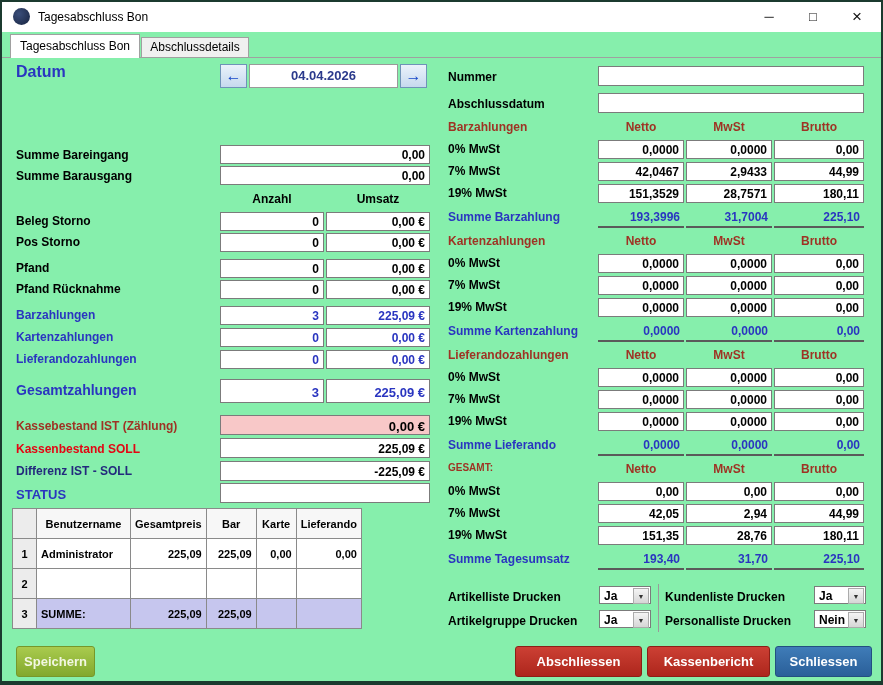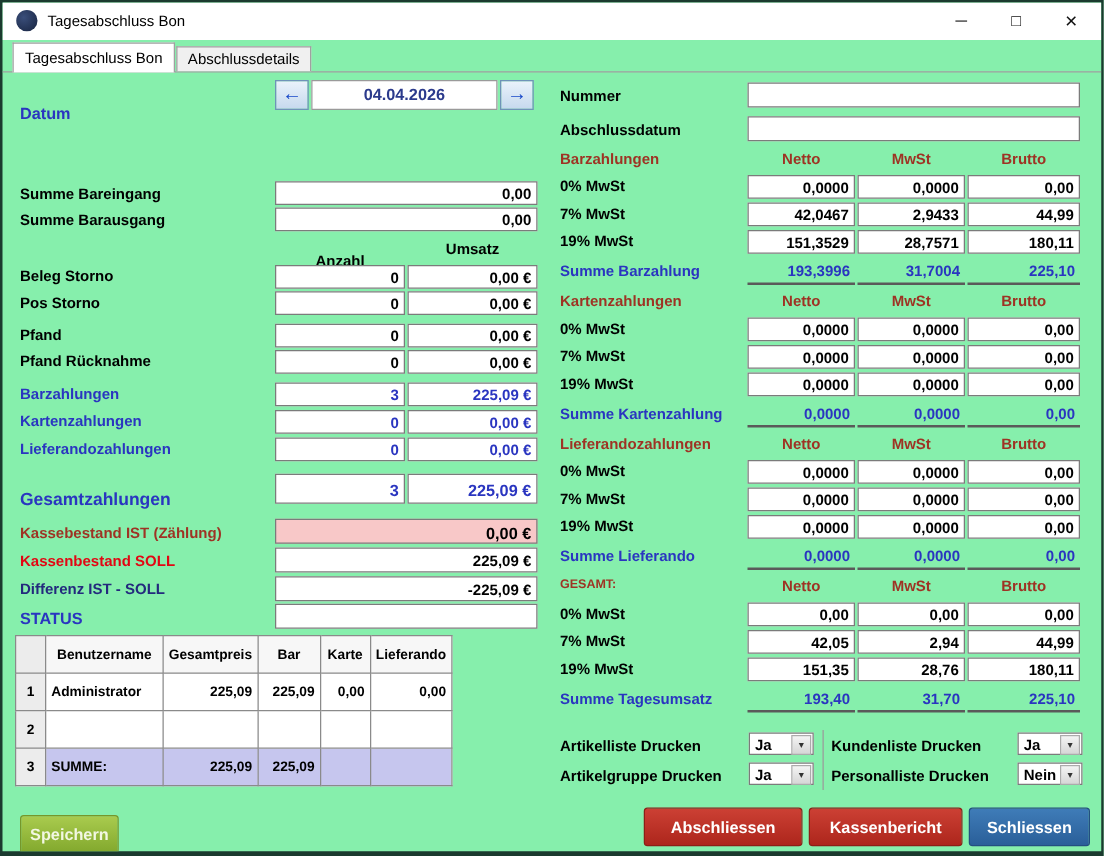--- a/index.html
+++ b/index.html
@@ -56,21 +56,21 @@
   .dd { position:absolute; width:52px; height:18px; background:#fff; border:1px solid #7b7b7b;
         font-size:12px; font-weight:bold; cursor:pointer; }
   .ddv { position:absolute; left:4px; top:2px; }
   .dda { position:absolute; right:1px; top:1px; width:16px; height:16px;
          background:linear-gradient(#f4f4f4,#d6d6d6); border:1px solid #ababab; text-align:center;
          line-height:15px; font-size:7px; color:#333; }
   .vdiv { position:absolute; left:656px; top:582px; width:1px; height:48px; background:#9a9a9a; }
   
   .btn { position:absolute; height:31px; border-radius:3px; color:#fff; font-weight:bold; font-size:13px;
          text-align:center; line-height:29px; cursor:pointer; }
-  .bgreen { background:linear-gradient(#a9cb4e,#82a82d); border:1px solid #76972a; color:#f2f7e2;margin-top:6px; }
+  .bgreen { background:linear-gradient(#a9cb4e,#82a82d); border:1px solid #76972a; color:#f2f7e2; }
   .bred   { background:linear-gradient(#cc4034,#ad261c); border:1px solid #8c1f17; }
   .bblue  { background:linear-gradient(#3f7cb8,#2a5f99); border:1px solid #234f80; }
 </style>
 </head>
 <body>
 
 <div class="window">
 
   <div class="titlebar">
     <div class="app-icon"></div>
@@ -79,31 +79,31 @@
       <div class="win-btn">─</div>
       <div class="win-btn">□</div>
       <div class="win-btn close">×</div>
     </div>
   </div>
 
   <div class="tabbar-line"></div>
   <div class="tab active">Tagesabschluss Bon</div>
   <div class="tab inactive">Abschlussdetails</div>
 
-  <div class="lb ll bl" style="top:81px;font-size:13px">Datum</div>
+  <div class="lb ll bl" style="top:61px;font-size:16px">Datum</div>
   <div class="nav" style="left:218px;top:62px">←</div>
   <div class="datef">04.04.2026</div>
   <div class="nav" style="left:398px;top:62px">→</div>
 
   <div class="lb ll" style="top:146px">Summe Bareingang</div>
   <div class="field w210" style="top:143px">0,00</div>
   <div class="lb ll" style="top:167px">Summe Barausgang</div>
   <div class="field w210" style="top:164px">0,00</div>
 
-  <div class="hdr cA" style="top:200px">Anzahl</div>
+  <div class="hdr cA" style="top:190px">Anzahl</div>
   <div class="hdr cU" style="top:190px">Umsatz</div>
 
   <div class="lb ll" style="top:212px">Beleg Storno</div>
   <div class="field cA" style="top:210px">0</div>
   <div class="field cU" style="top:210px">0,00 €</div>
 
   <div class="lb ll" style="top:233px">Pos Storno</div>
   <div class="field cA" style="top:231px">0</div>
   <div class="field cU" style="top:231px">0,00 €</div>
 
@@ -120,21 +120,21 @@
   <div class="field cU bv" style="top:304px">225,09 €</div>
 
   <div class="lb ll bl" style="top:328px">Kartenzahlungen</div>
   <div class="field cA bv" style="top:326px">0</div>
   <div class="field cU bv" style="top:326px">0,00 €</div>
 
   <div class="lb ll bl" style="top:350px">Lieferandozahlungen</div>
   <div class="field cA bv" style="top:348px">0</div>
   <div class="field cU bv" style="top:348px">0,00 €</div>
 
-  <div class="lb ll bl big" style="top:389px">Gesamtzahlungen</div>
+  <div class="lb ll bl big" style="top:380px">Gesamtzahlungen</div>
   <div class="field cA bv h24" style="top:377px">3</div>
   <div class="field cU bv h24" style="top:377px">225,09 €</div>
 
   <div class="lb ll mar" style="top:417px">Kassebestand IST (Zählung)</div>
   <div class="field w210 h20 istbg" style="top:413px">0,00 €</div>
 
   <div class="lb ll rd" style="top:440px">Kassenbestand SOLL</div>
   <div class="field w210 h20 rd" style="top:436px">225,09 €</div>
 
   <div class="lb ll nv" style="top:462px">Differenz IST - SOLL</div>

